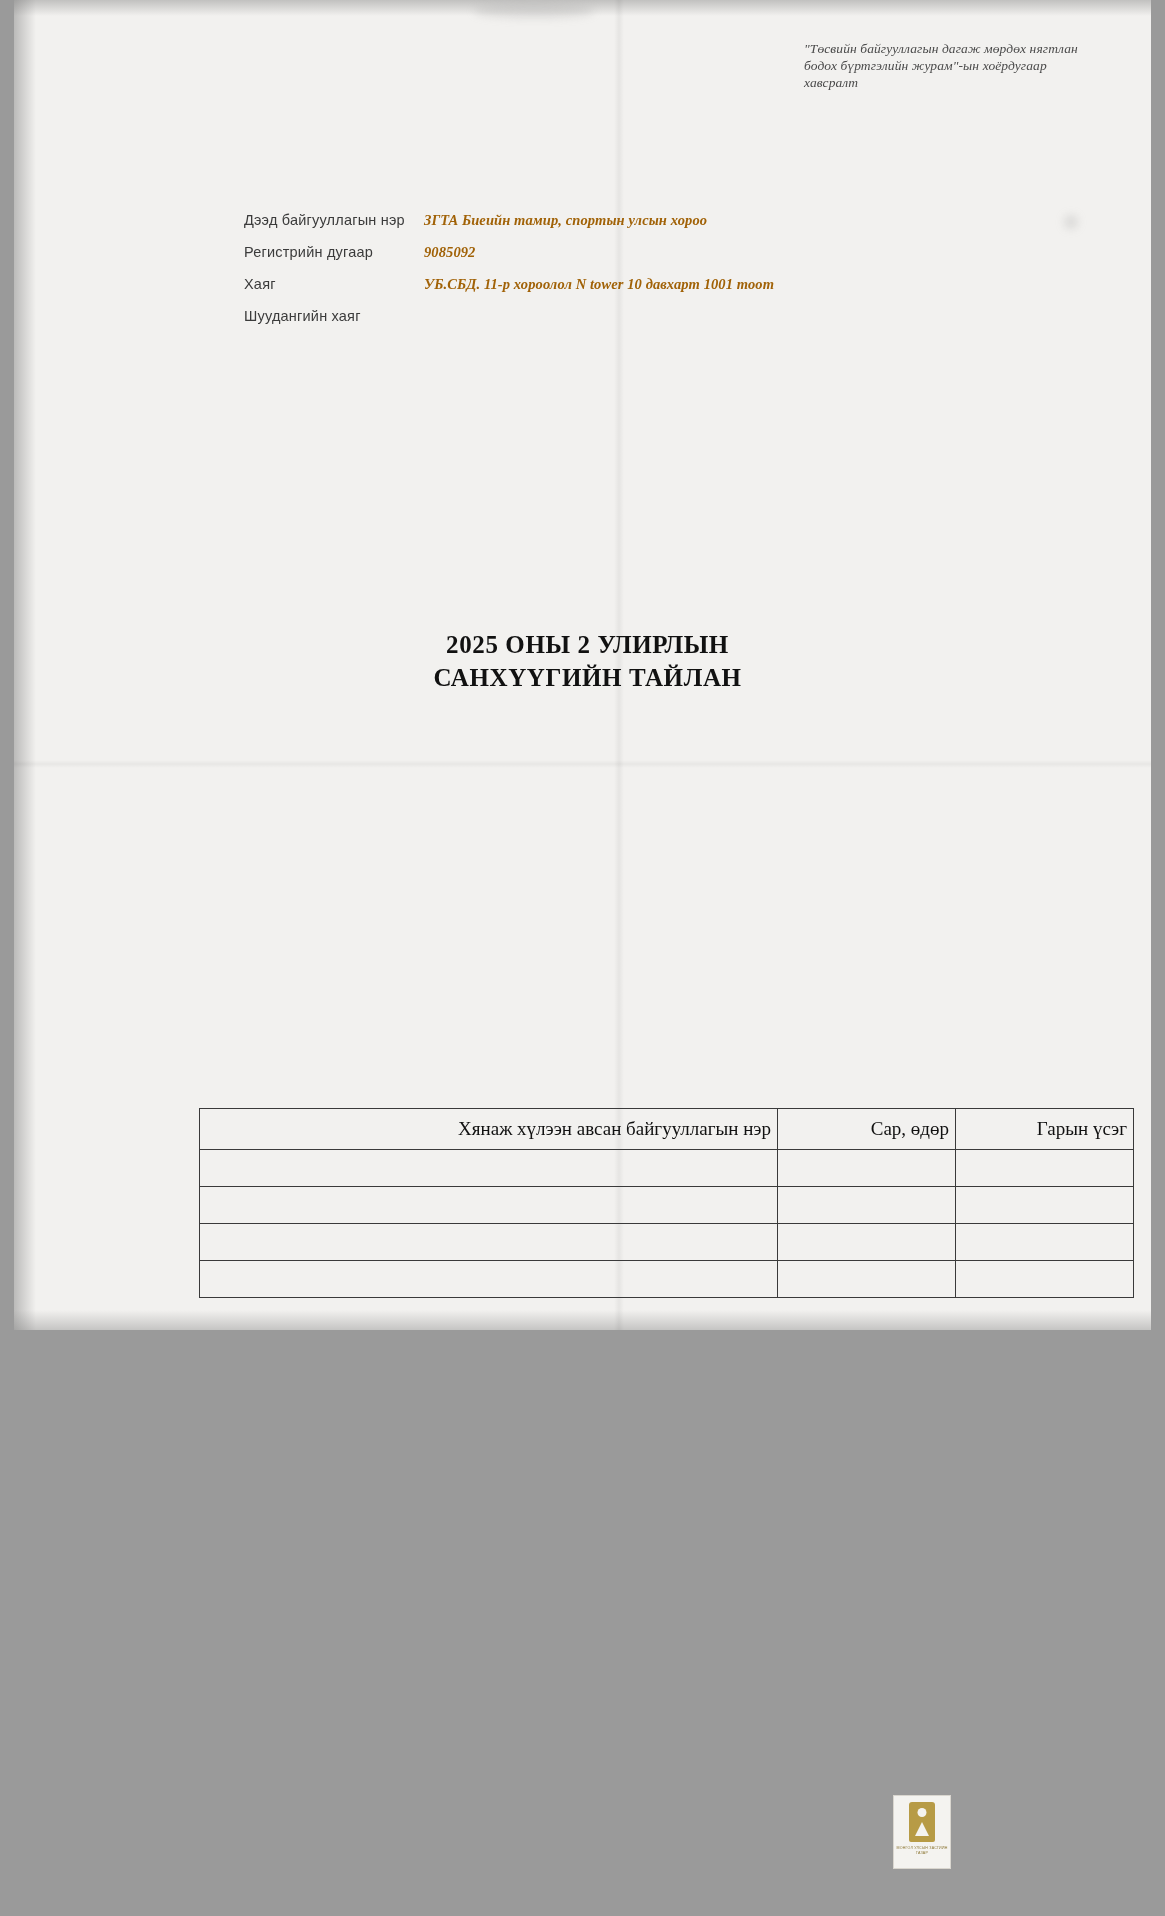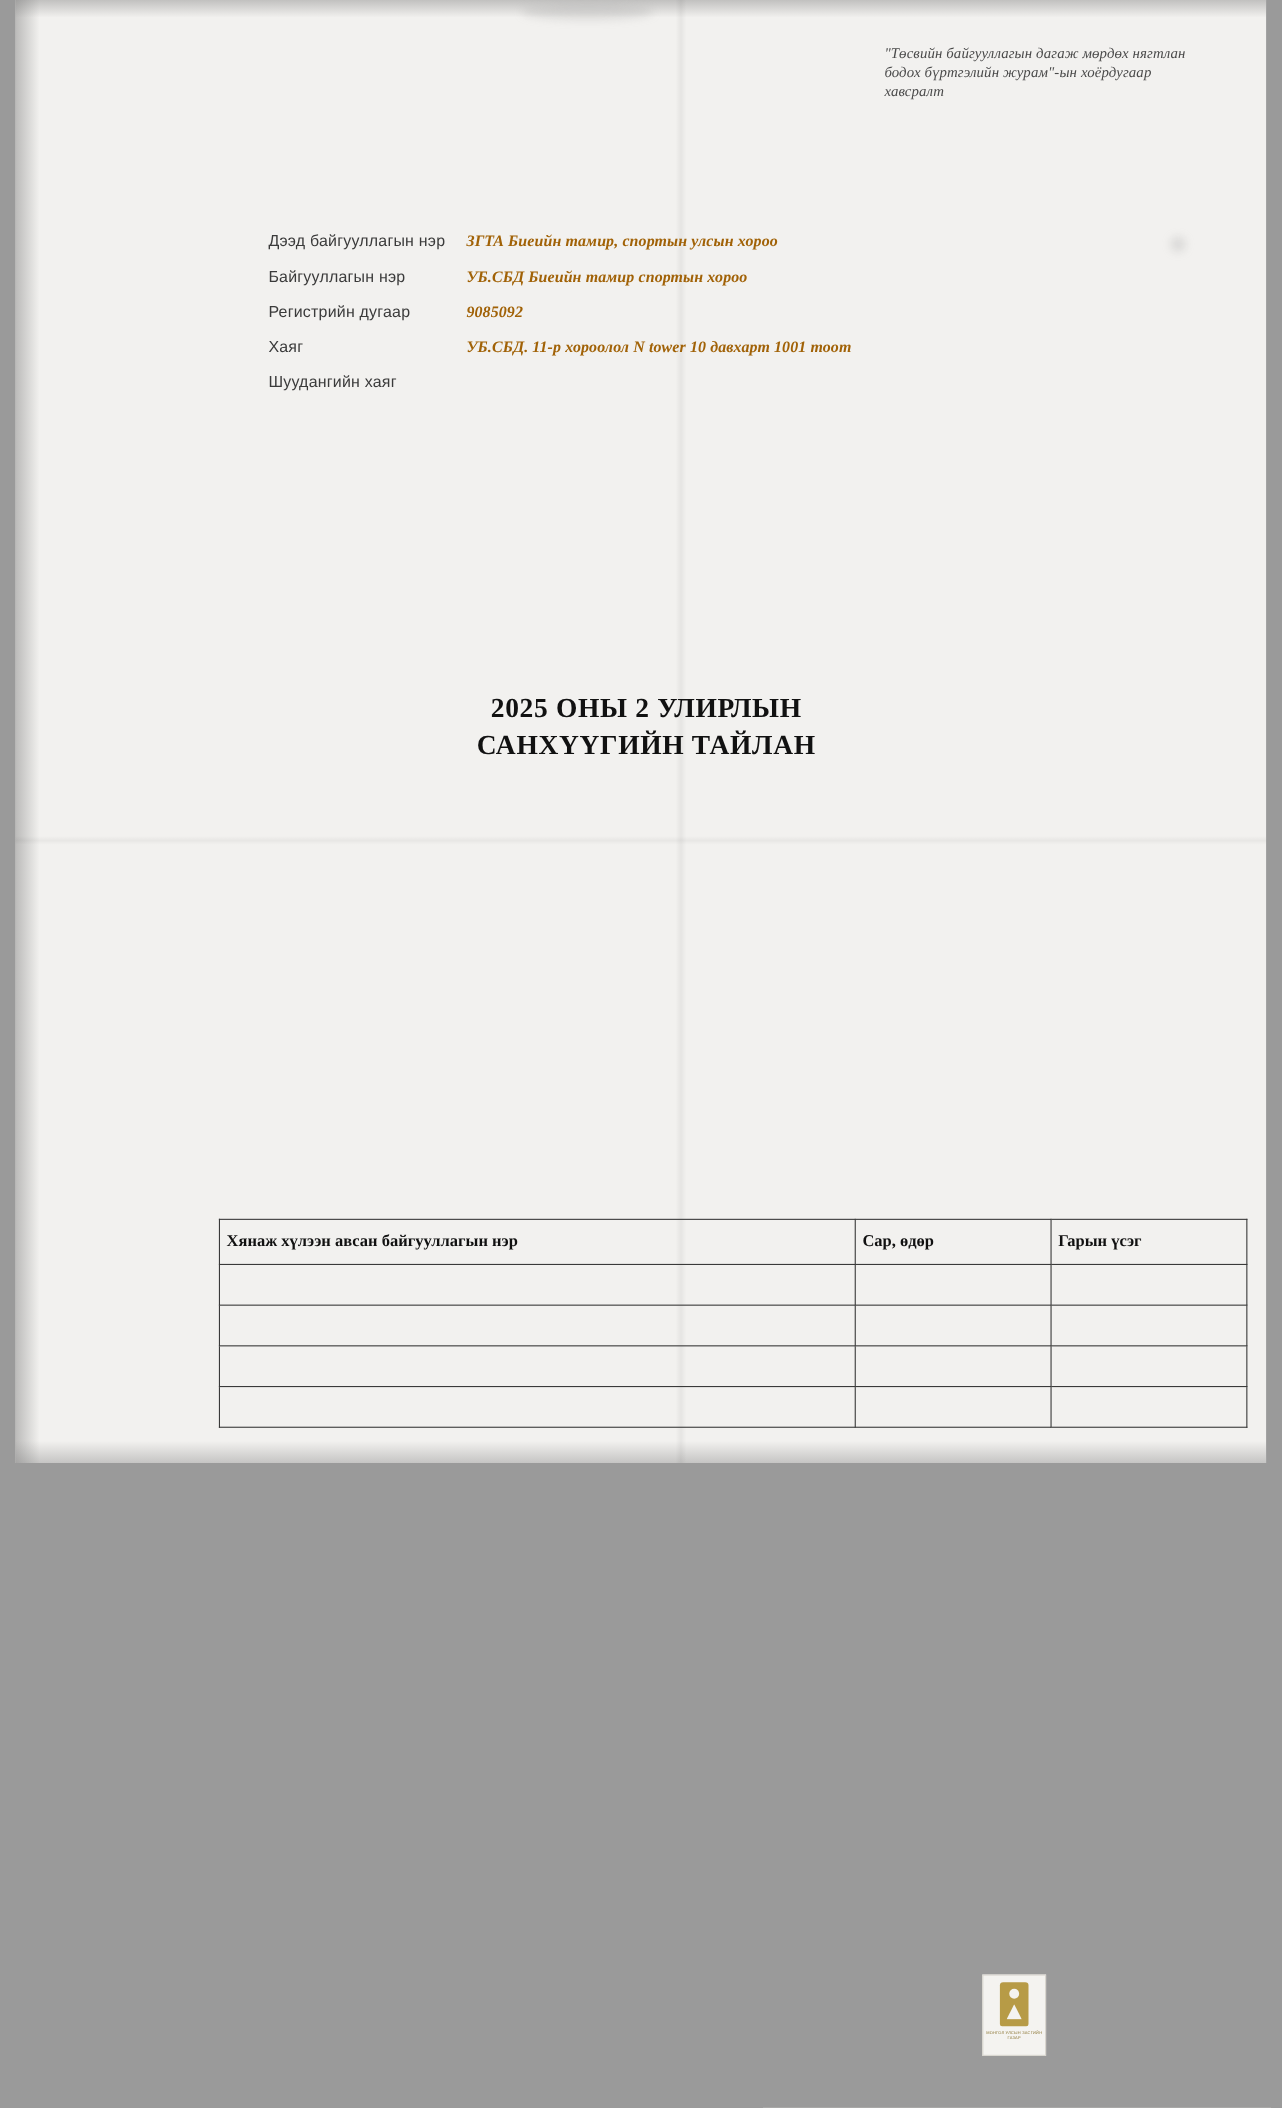--- a/index.html
+++ b/index.html
@@ -144,24 +144,24 @@
     border-collapse: collapse;
     table-layout: fixed;
   }
   .sig-table td, .sig-table th {
     border: 1px solid #3a3a3a;
     height: 36px;
     padding: 0 6px;
   }
   .sig-table th {
     font-family: "Liberation Serif", serif;
-    font-weight: bold;
-    font-size: 15px;
+    font-weight: normal;
+    font-size: 19px;
     color: #111;
-    text-align: left;
+    text-align: right;
     height: 40px;
   }
   .col-name { width: 565px; }
   .col-date { width: 165px; }
   .col-sign { width: 165px; }
 
   
   .emblem {
     position: absolute;
     left: 893px;
@@ -233,24 +233,20 @@
 
     <div class="header-note">"Төсвийн байгууллагын дагаж мөрдөх нягтлан бодох бүртгэлийн журам"-ын хоёрдугаар хавсралт</div>
 
     <div class="org-block">
 
       <div class="org-row">
         <div class="org-label">Дээд байгууллагын нэр</div>
         <div class="org-value">ЗГТА Биеийн тамир, спортын улсын хороо</div>
       </div>
 
-      <div class="org-row">
-        <div class="org-label">Байгууллагын нэр</div>
-        <div class="org-value">УБ.СБД Биеийн тамир спортын хороо</div>
-      </div>
 
       <div class="org-row">
         <div class="org-label">Регистрийн дугаар</div>
         <div class="org-value">9085092</div>
       </div>
 
       <div class="org-row">
         <div class="org-label">Хаяг</div>
         <div class="org-value">УБ.СБД. 11-р хороолол N tower 10 давхарт 1001 тоот</div>
       </div>

